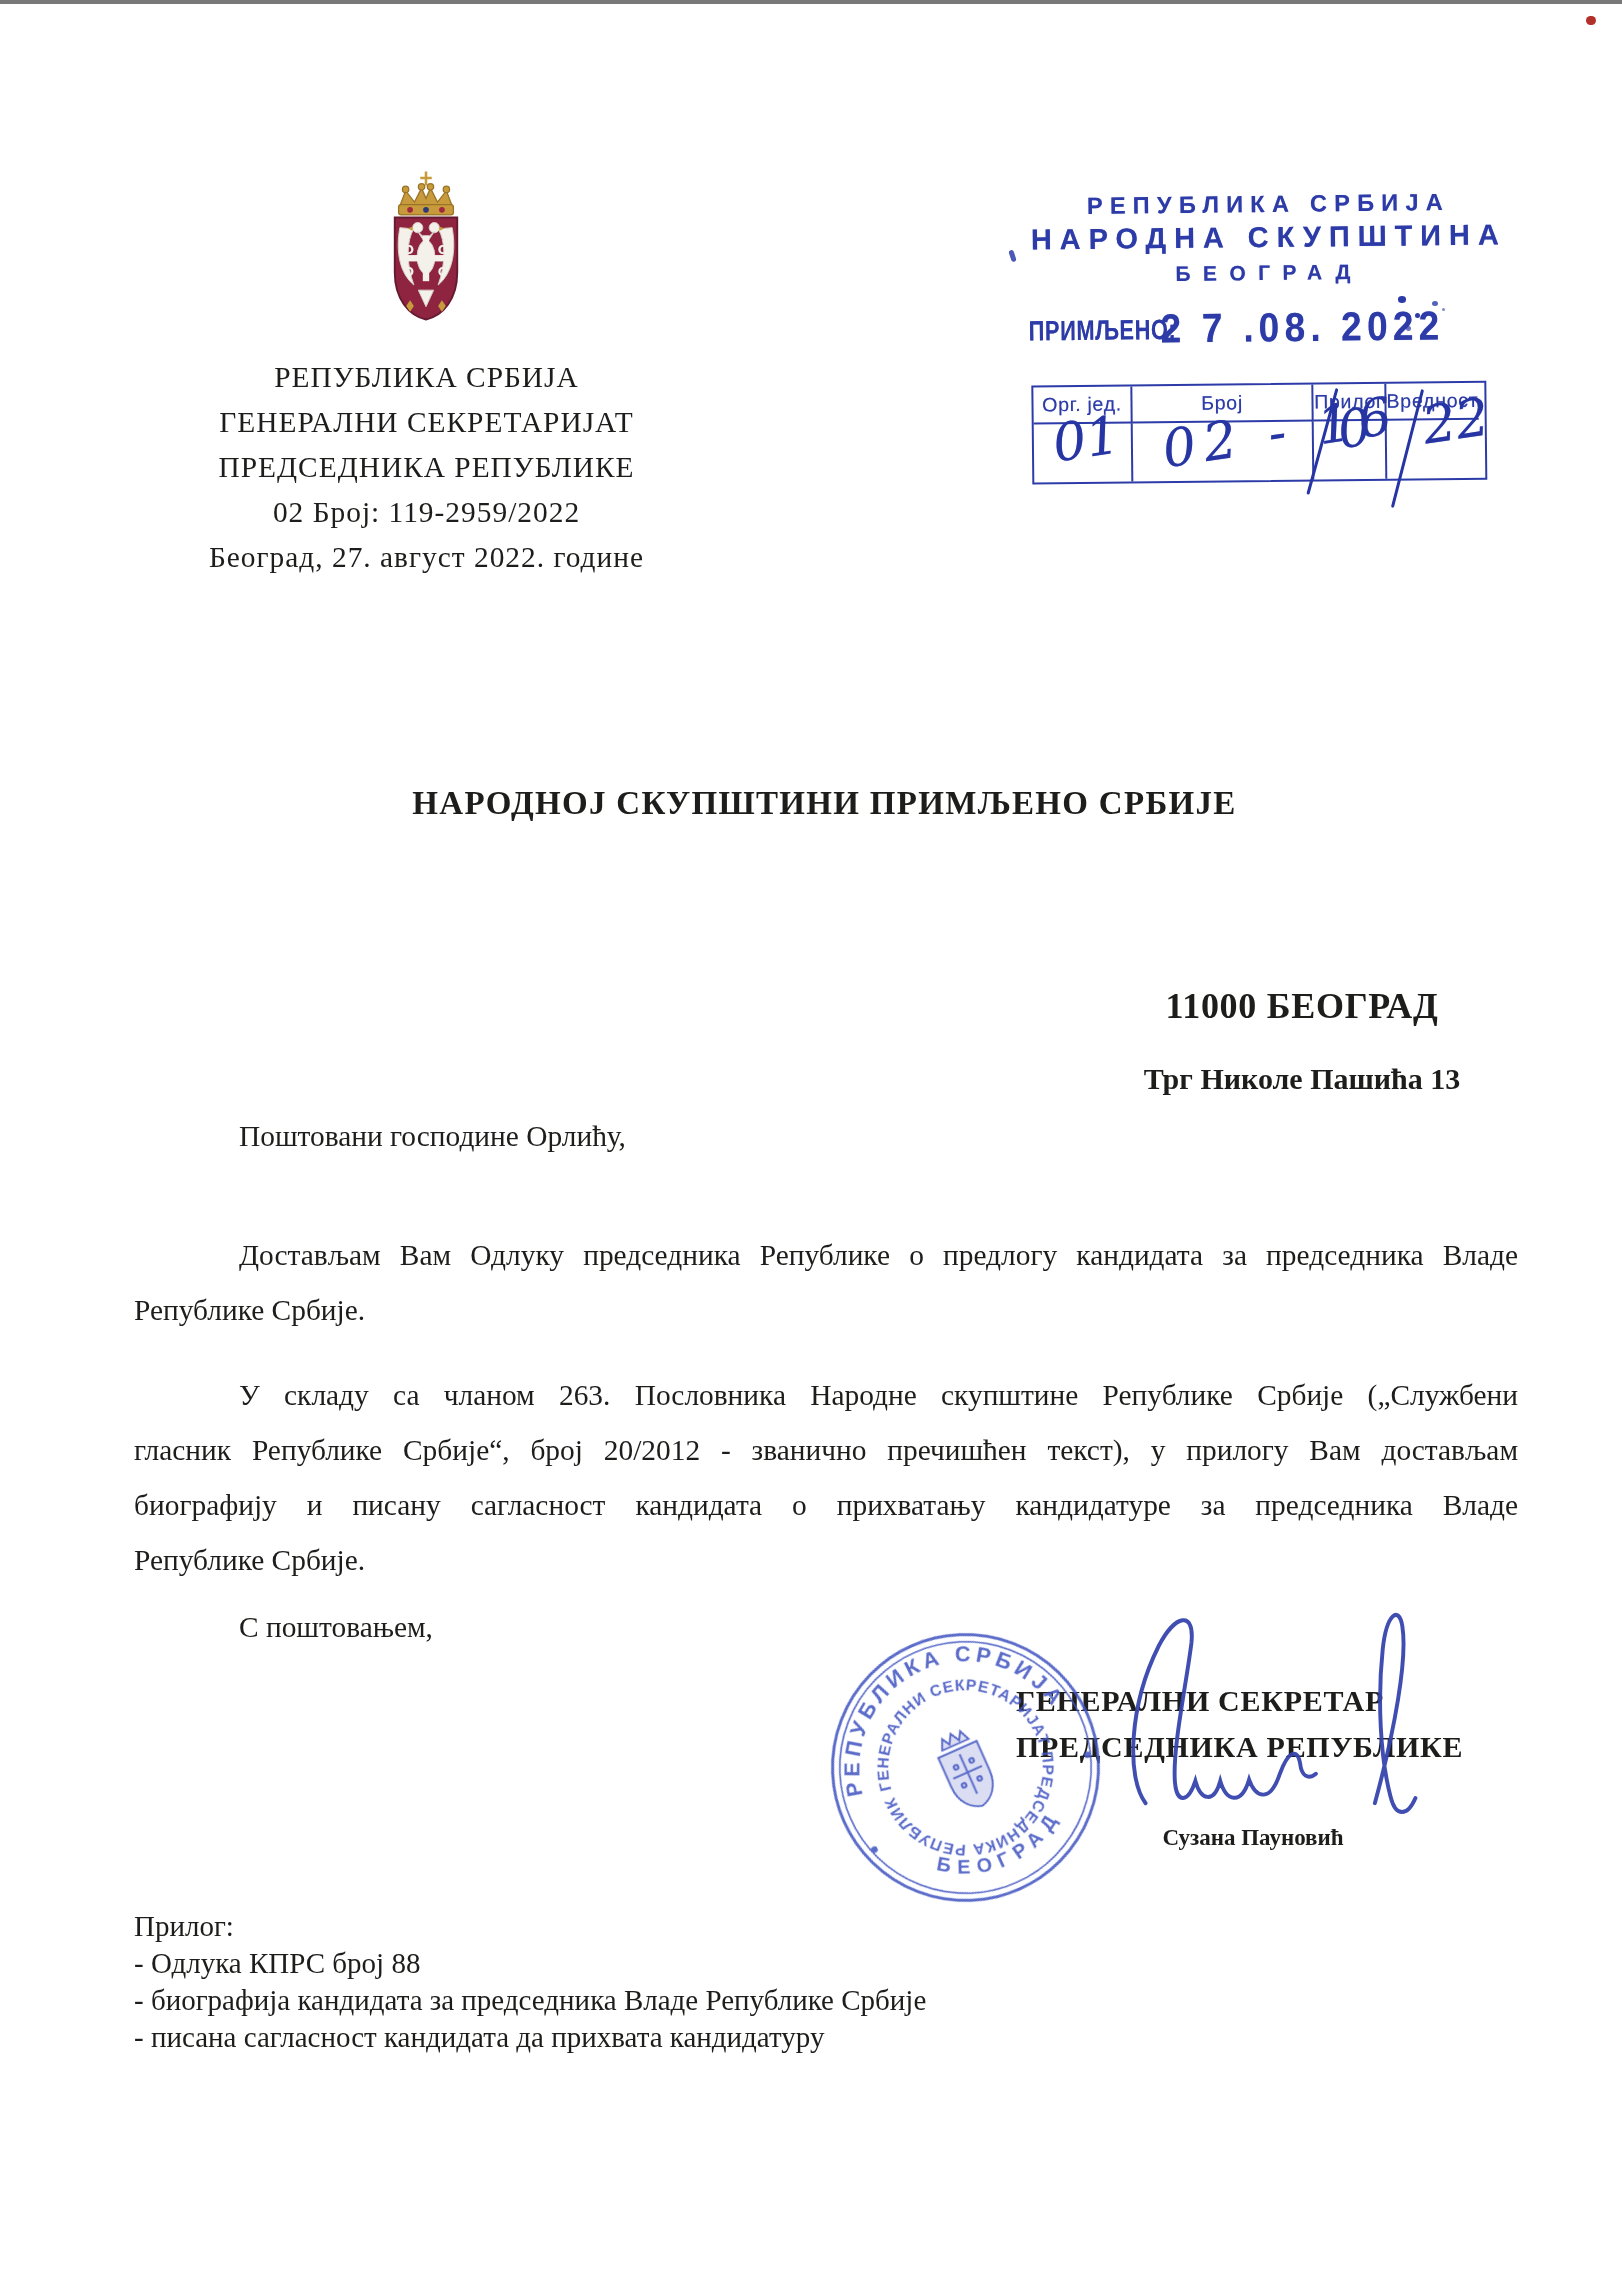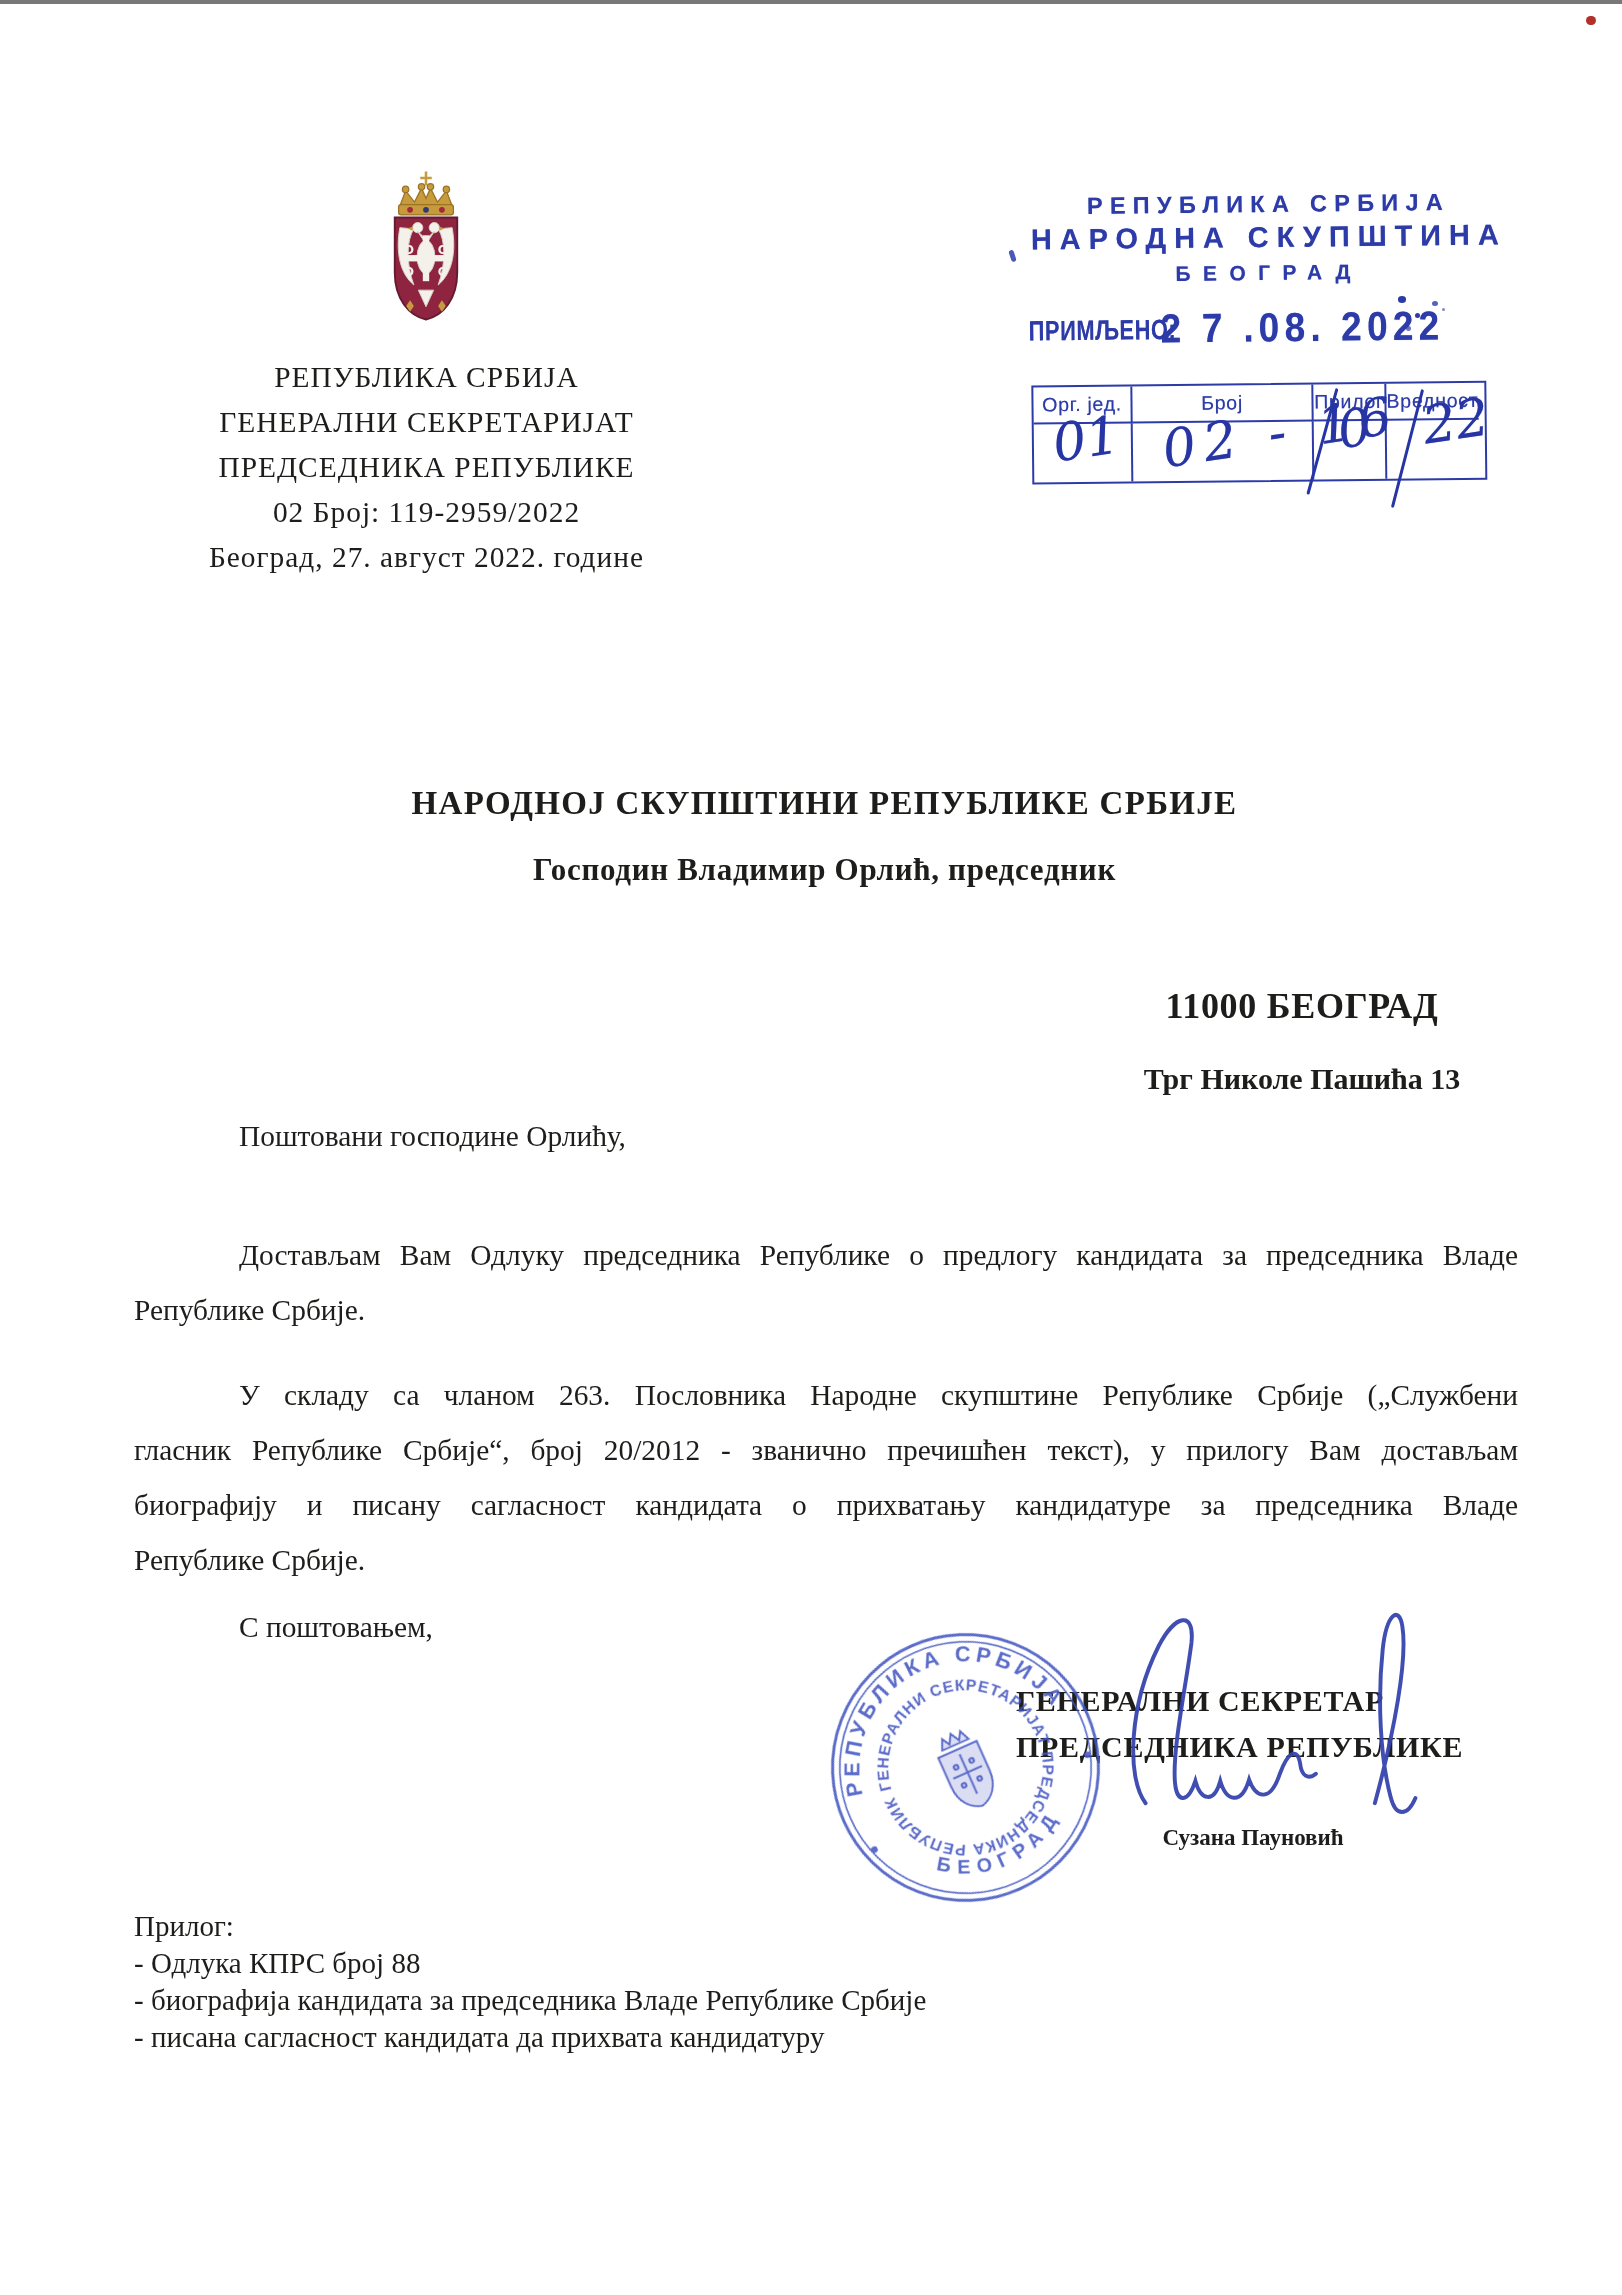--- a/index.html
+++ b/index.html
@@ -150,22 +150,21 @@
     </div>
     <div class="hand" style="left:34px;top:216px;">01</div>
     <div class="hand" style="left:143px;top:211px;letter-spacing:7.9px;">02 - 16</div>
     <div class="hand" style="left:319px;top:208px;">0</div>
     <div class="hand" style="left:404px;top:202px;">22</div>
     <div class="hand-slash" style="left:302px;top:196px;height:110px;transform:rotate(16deg);"></div>
     <div class="hand-slash" style="left:387px;top:198px;height:122px;transform:rotate(15deg);"></div>
   </div>
 
   <div class="abs title-block">
-    <div class="title-line1">НАРОДНОЈ СКУПШТИНИ РЕПУБЛИКЕ СРБИЈЕ</div>
-    <div class="title-line2">Господин Владимир Орлић, председник</div>
+    <div class="title-line1">НАРОДНОЈ СКУПШТИНИ ПРИМЉЕНО СРБИЈЕ</div>
   </div>
   <div class="abs address-block">
     <div class="addr-line1">11000 БЕОГРАД</div>
     <div class="addr-line2">Трг Николе Пашића 13</div>
   </div>
 
   <div class="abs bodytext salutation">Поштовани господине Орлићу,</div>
 
   <div class="abs bodytext para para1">
     <div class="jl indent">Достављам Вам Одлуку председника Републике о предлогу кандидата за председника Владе</div>

